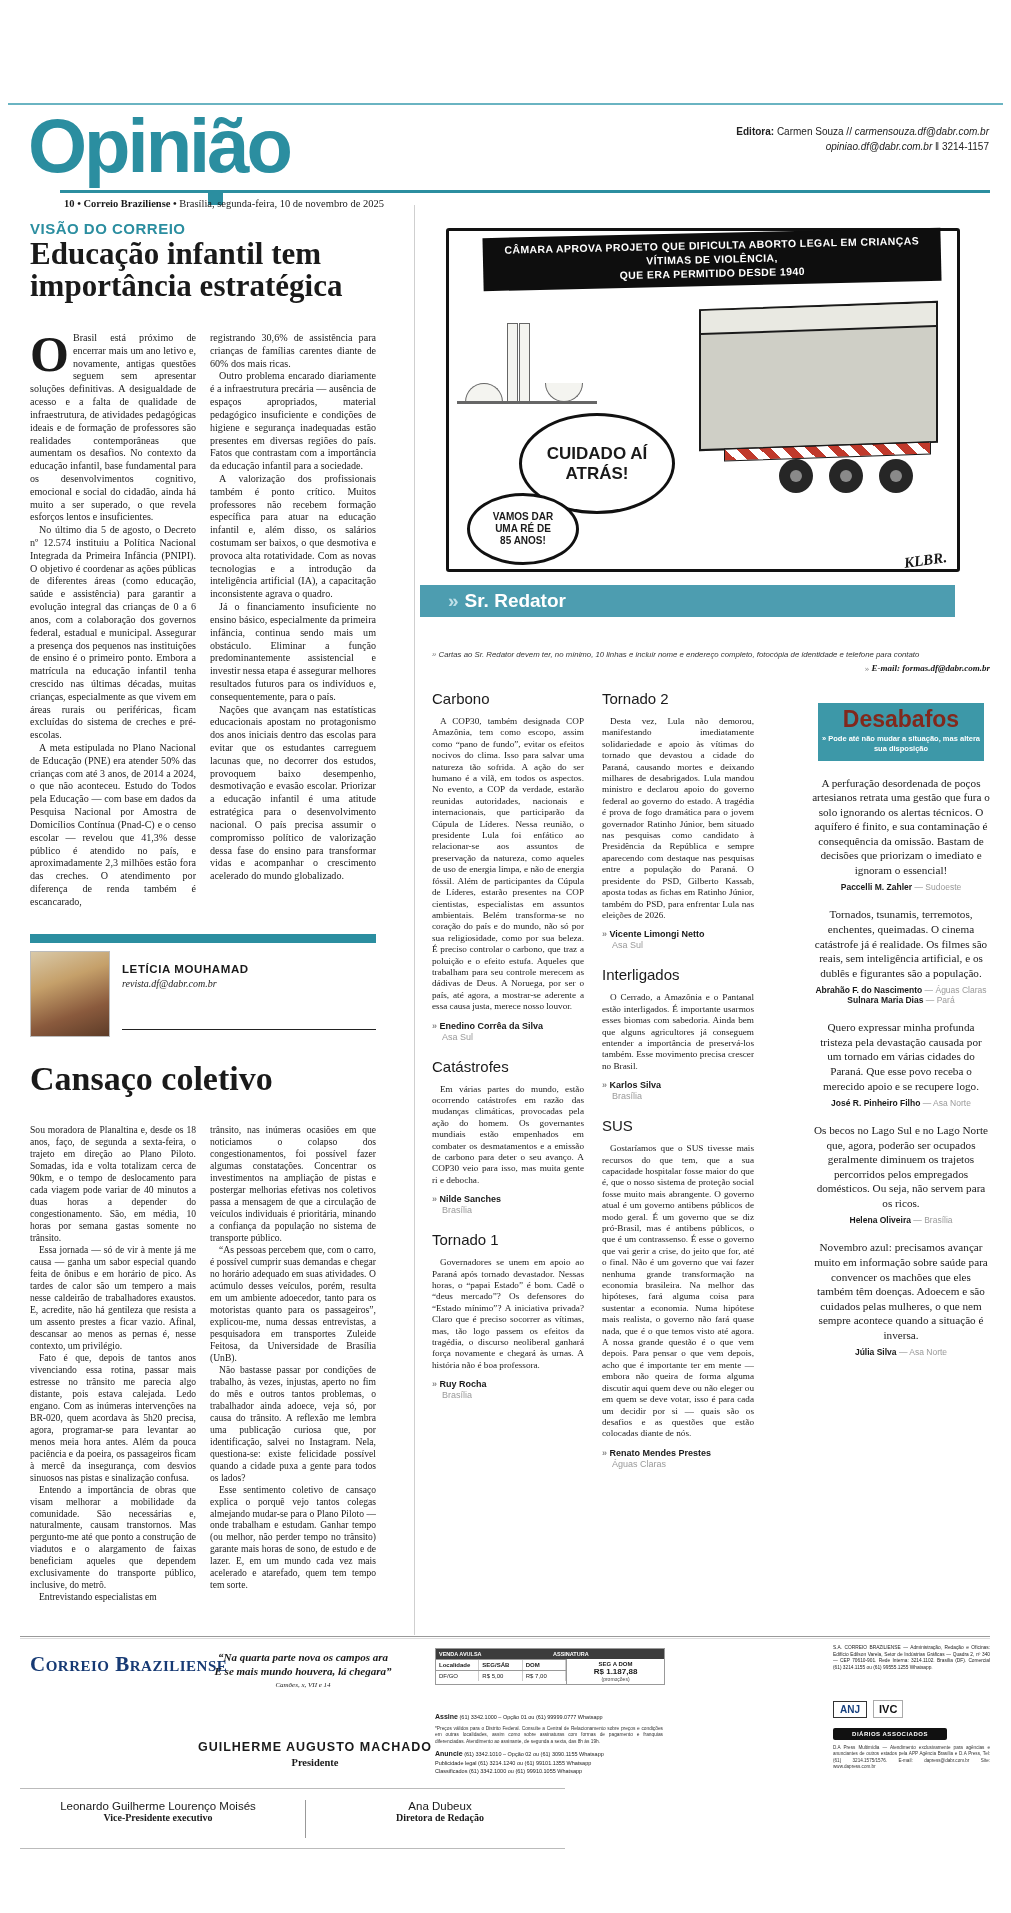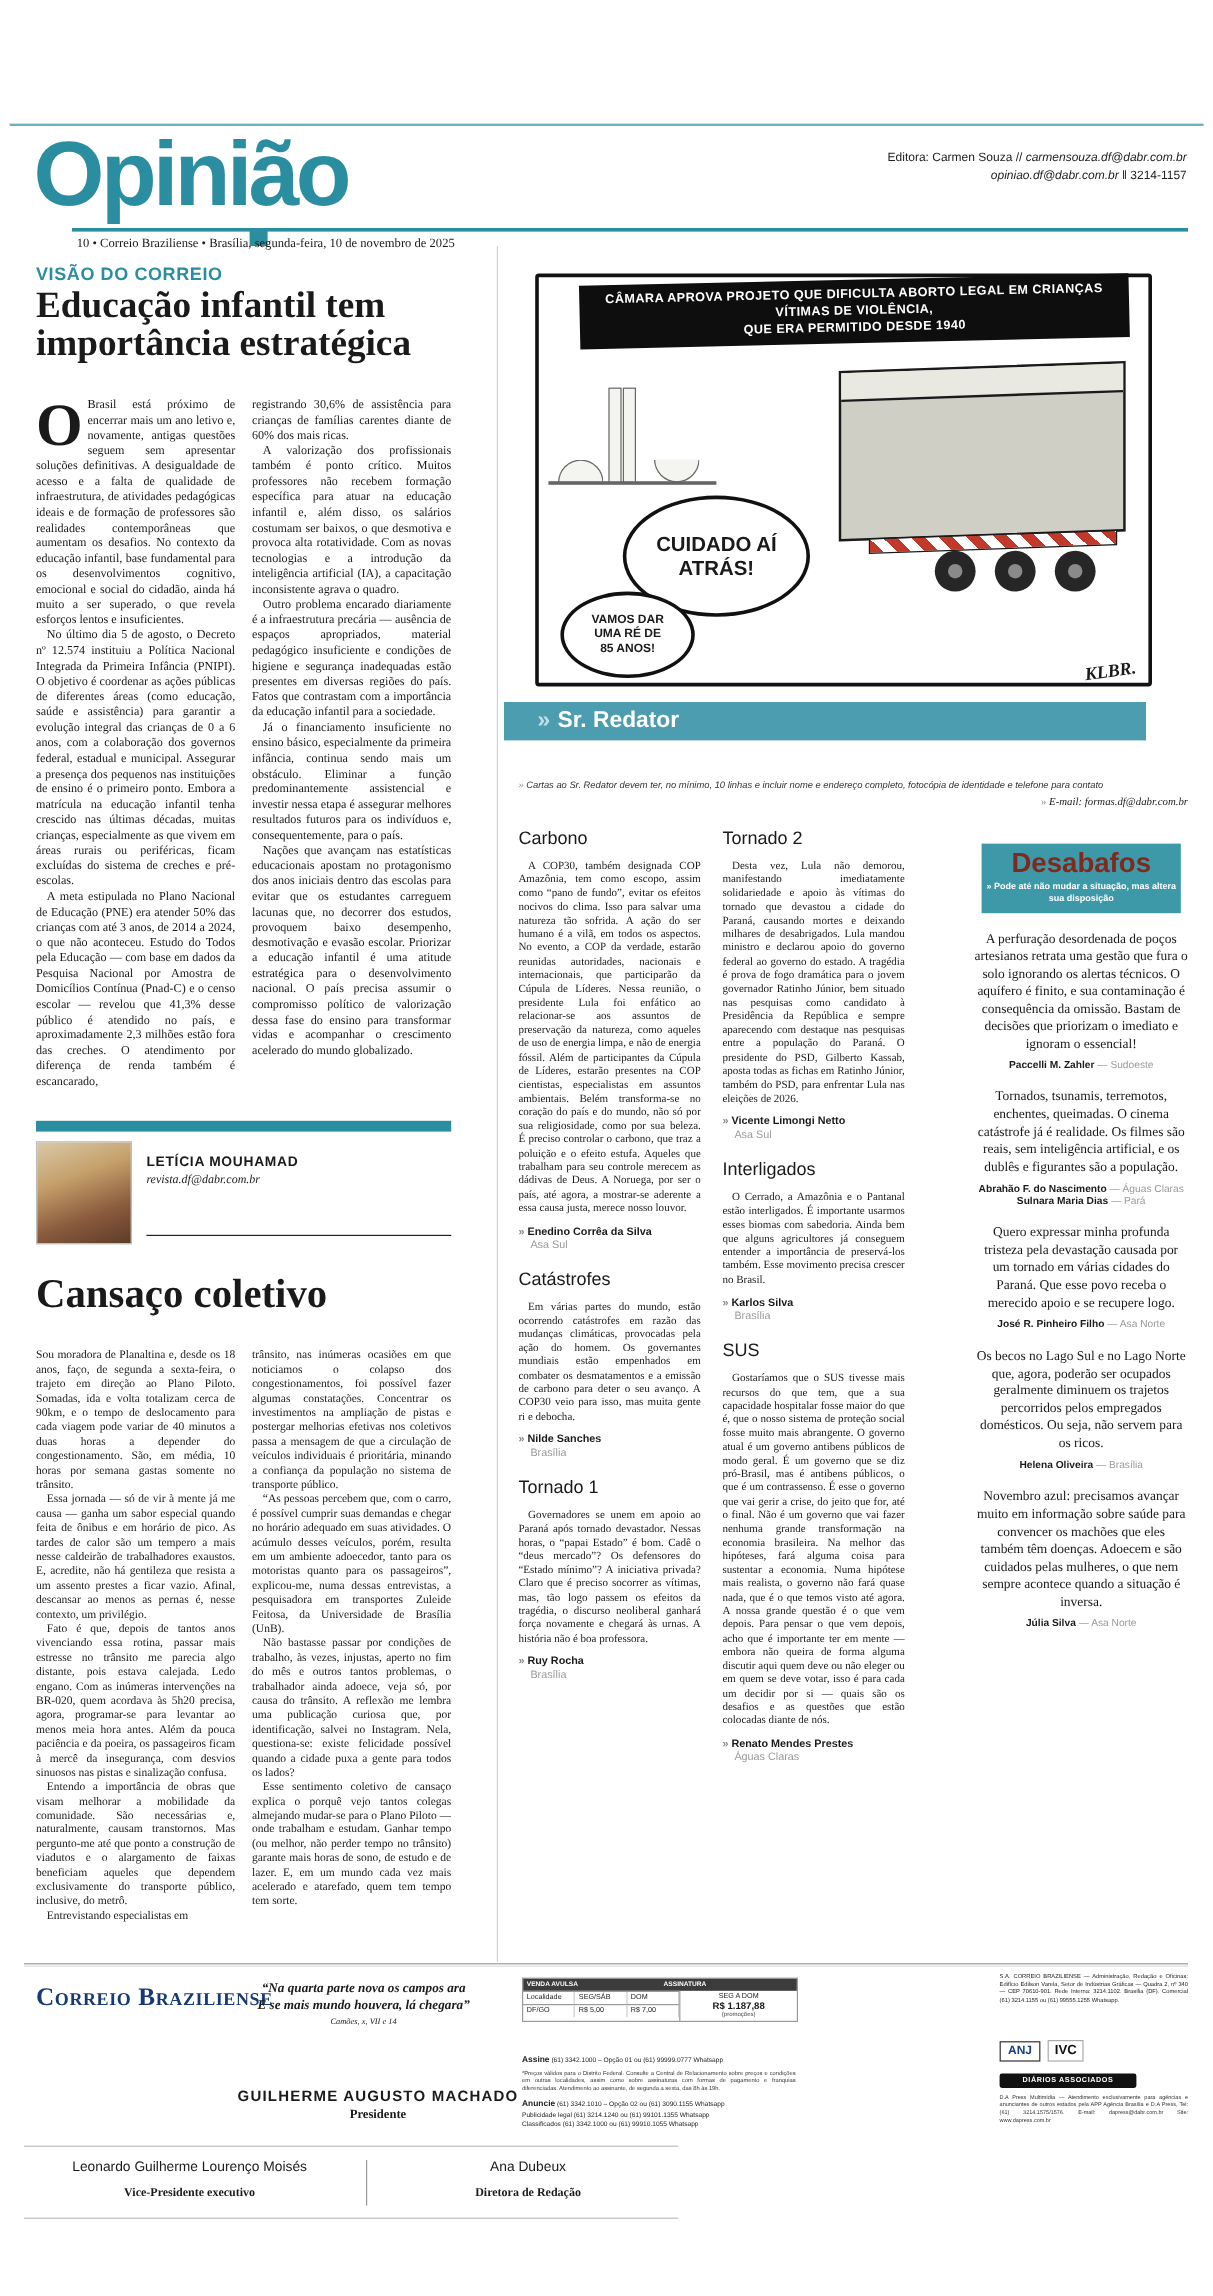--- a/index.html
+++ b/index.html
@@ -1,19 +1,19 @@
 <!DOCTYPE html>
 <html lang="pt"><head>
 <meta charset="utf-8">
 <style>
   html,body{margin:0;padding:0;background:#fff;}
   .sheet{position:relative;width:1011px;height:1913px;background:#fff;overflow:hidden;
          font-family:"Liberation Serif",serif;color:#1a1a1a;}
   .abs{position:absolute;}
-  .b{font-weight:normal;}
+  .b{font-weight:bold;}
   .i{font-style:italic;}
 
   
   .toprule{top:103px;left:8px;width:995px;height:2px;background:#6ab4c2;}
   .logo{left:28px;top:110px;font-family:"Liberation Sans",sans-serif;font-weight:bold;
         font-size:76px;line-height:.95;color:#2b8ea0;letter-spacing:-3px;}
   .editorinfo{right:22px;top:124px;text-align:right;font-family:"Liberation Sans",sans-serif;
         font-size:10px;line-height:1.5;color:#222;}
   .editorinfo .mail{font-style:italic;}
   .mainrule{left:60px;top:190px;width:930px;height:3px;background:#2b8ea0;}
@@ -111,21 +111,21 @@
      color:#173a74;font-variant:small-caps;letter-spacing:.5px;}
   .fquote{left:178px;top:1650px;width:250px;text-align:center;font-style:italic;font-weight:bold;
      font-size:11px;line-height:1.3;}
   .fattr{font-size:7px;font-weight:normal;margin-top:2px;}
   .pres{left:100px;top:1740px;width:430px;text-align:center;}
   .pname{font-family:"Liberation Sans",sans-serif;font-weight:bold;font-size:12.5px;letter-spacing:1px;}
   .ptitle{font-weight:bold;font-size:10.5px;margin-top:3px;}
   .frule1{left:20px;top:1788px;width:545px;height:1px;background:#bbb;}
   .vpblk{left:28px;top:1800px;width:260px;text-align:center;}
   .vpn{font-family:"Liberation Sans",sans-serif;font-size:11.5px;}
-  .vpt{font-weight:bold;font-size:10px;margin-top:10px;}
+  .vpt{font-weight:bold;font-size:10px;margin-top:0;}
   .fvdiv{left:305px;top:1800px;width:1px;height:38px;background:#999;}
   .dirblk{left:320px;top:1800px;width:240px;text-align:center;}
   .frule2{left:20px;top:1848px;width:545px;height:1px;background:#bbb;}
 
   .ftable{left:435px;top:1648px;width:228px;font-family:"Liberation Sans",sans-serif;border:1px solid #999;}
   .fband{display:flex;background:#3c3c3c;color:#fff;font-weight:bold;font-size:5.5px;}
   .fband div{flex:1;padding:2px 3px;}
   .frow{display:flex;border-top:1px solid #999;font-size:6px;}
   .frow div{flex:1;padding:2px 3px;border-right:1px solid #ccc;}
   .fprice{display:flex;}
@@ -172,22 +172,22 @@
   <div class="abs kicker">VISÃO DO CORREIO</div>
   <h1 class="abs headline1" style="margin: 0px; white-space: normal;">Educação infantil tem importância estratégica</h1>
   <div class="abs cols viscols">
     <div class="col">
       <p class="first"><span class="dropcap">O</span><span>Brasil está próximo de encerrar mais um ano letivo e, novamente, antigas questões seguem sem apresentar soluções definitivas. A desigualdade de acesso e a falta de qualidade de infraestrutura, de atividades pedagógicas ideais e de formação de professores são realidades contemporâneas que aumentam os desafios. No contexto da educação infantil, base fundamental para os desenvolvimentos cognitivo, emocional e social do cidadão, ainda há muito a ser superado, o que revela esforços lentos e insuficientes.</span></p>
       <p>No último dia 5 de agosto, o Decreto nº 12.574 instituiu a Política Nacional Integrada da Primeira Infância (PNIPI). O objetivo é coordenar as ações públicas de diferentes áreas (como educação, saúde e assistência) para garantir a evolução integral das crianças de 0 a 6 anos, com a colaboração dos governos federal, estadual e municipal. Assegurar a presença dos pequenos nas instituições de ensino é o primeiro ponto. Embora a matrícula na educação infantil tenha crescido nas últimas décadas, muitas crianças, especialmente as que vivem em áreas rurais ou periféricas, ficam excluídas do sistema de creches e pré-escolas.</p>
       <p>A meta estipulada no Plano Nacional de Educação (PNE) era atender 50% das crianças com até 3 anos, de 2014 a 2024, o que não aconteceu. Estudo do Todos pela Educação — com base em dados da Pesquisa Nacional por Amostra de Domicílios Contínua (Pnad-C) e o censo escolar — revelou que 41,3% desse público é atendido no país, e aproximadamente 2,3 milhões estão fora das creches. O atendimento por diferença de renda também é escancarado,</p>
     </div>
     <div class="col">
       <p class="first">registrando 30,6% de assistência para crianças de famílias carentes diante de 60% dos mais ricas.</p>
+      <p>Outro problema encarado diariamente é a infraestrutura precária — ausência de espaços apropriados, material pedagógico insuficiente e condições de higiene e segurança inadequadas estão presentes em diversas regiões do país. Fatos que contrastam com a importância da educação infantil para a sociedade.</p>
       <p>A valorização dos profissionais também é ponto crítico. Muitos professores não recebem formação específica para atuar na educação infantil e, além disso, os salários costumam ser baixos, o que desmotiva e provoca alta rotatividade. Com as novas tecnologias e a introdução da inteligência artificial (IA), a capacitação inconsistente agrava o quadro.</p>
-      <p>Outro problema encarado diariamente é a infraestrutura precária — ausência de espaços apropriados, material pedagógico insuficiente e condições de higiene e segurança inadequadas estão presentes em diversas regiões do país. Fatos que contrastam com a importância da educação infantil para a sociedade.</p>
       <p>Já o financiamento insuficiente no ensino básico, especialmente da primeira infância, continua sendo mais um obstáculo. Eliminar a função predominantemente assistencial e investir nessa etapa é assegurar melhores resultados futuros para os indivíduos e, consequentemente, para o país.</p>
       <p>Nações que avançam nas estatísticas educacionais apostam no protagonismo dos anos iniciais dentro das escolas para evitar que os estudantes carreguem lacunas que, no decorrer dos estudos, provoquem baixo desempenho, desmotivação e evasão escolar. Priorizar a educação infantil é uma atitude estratégica para o desenvolvimento nacional. O país precisa assumir o compromisso político de valorização dessa fase do ensino para transformar vidas e acompanhar o crescimento acelerado do mundo globalizado.</p>
     </div>
   </div>
 
   <div class="abs tealbar"></div>
   <div class="abs authorrow">
     <div class="photo"></div>
     <div class="aname">
       <div class="an">LETÍCIA MOUHAMAD</div>

